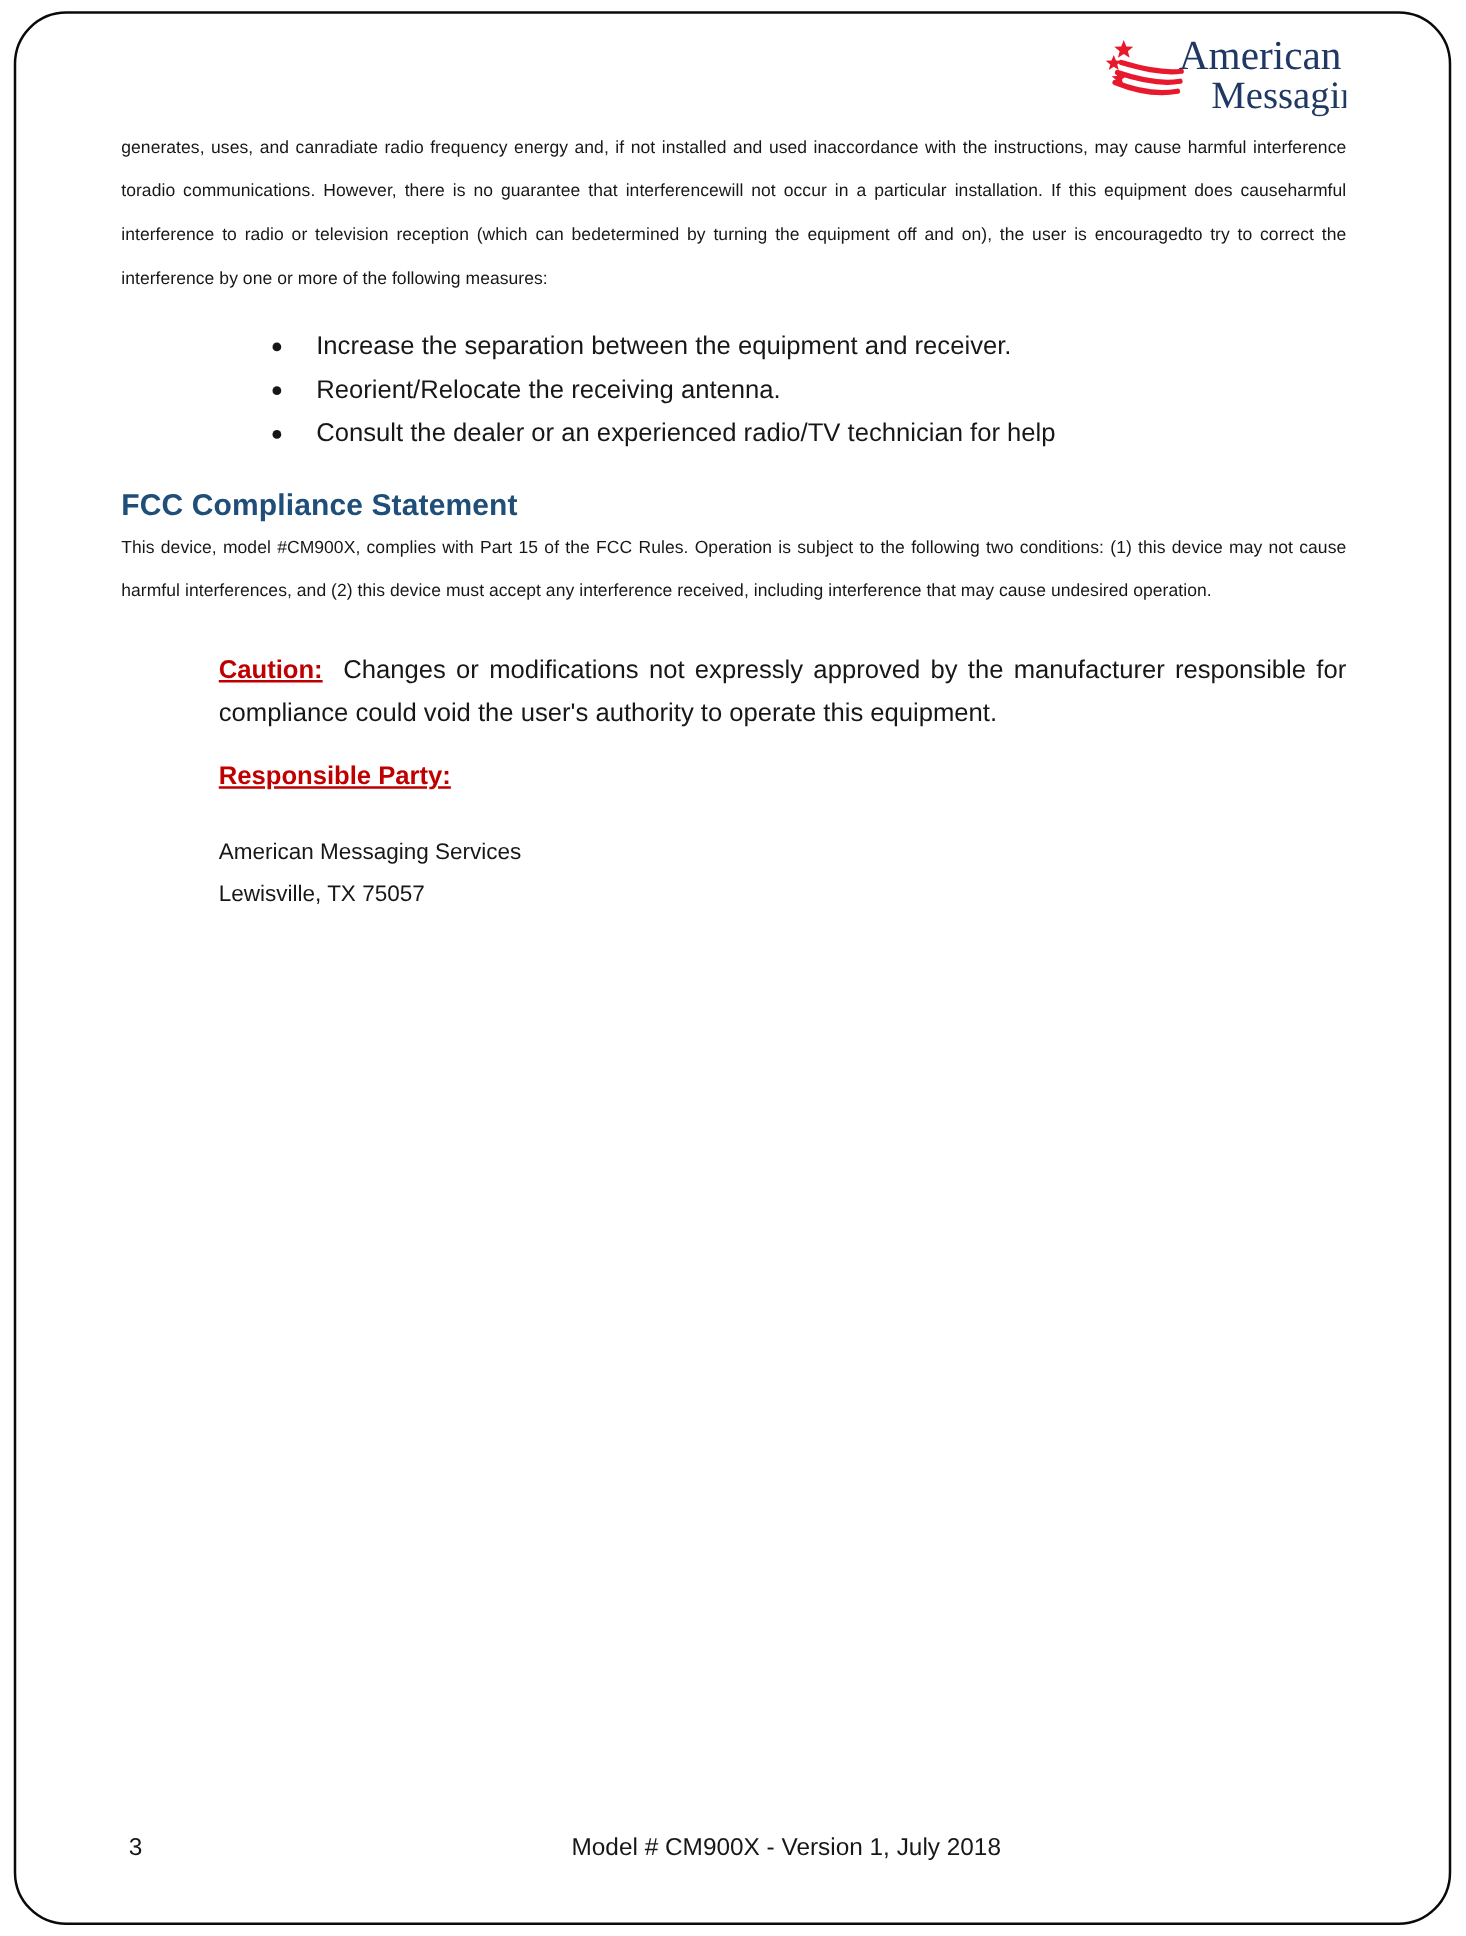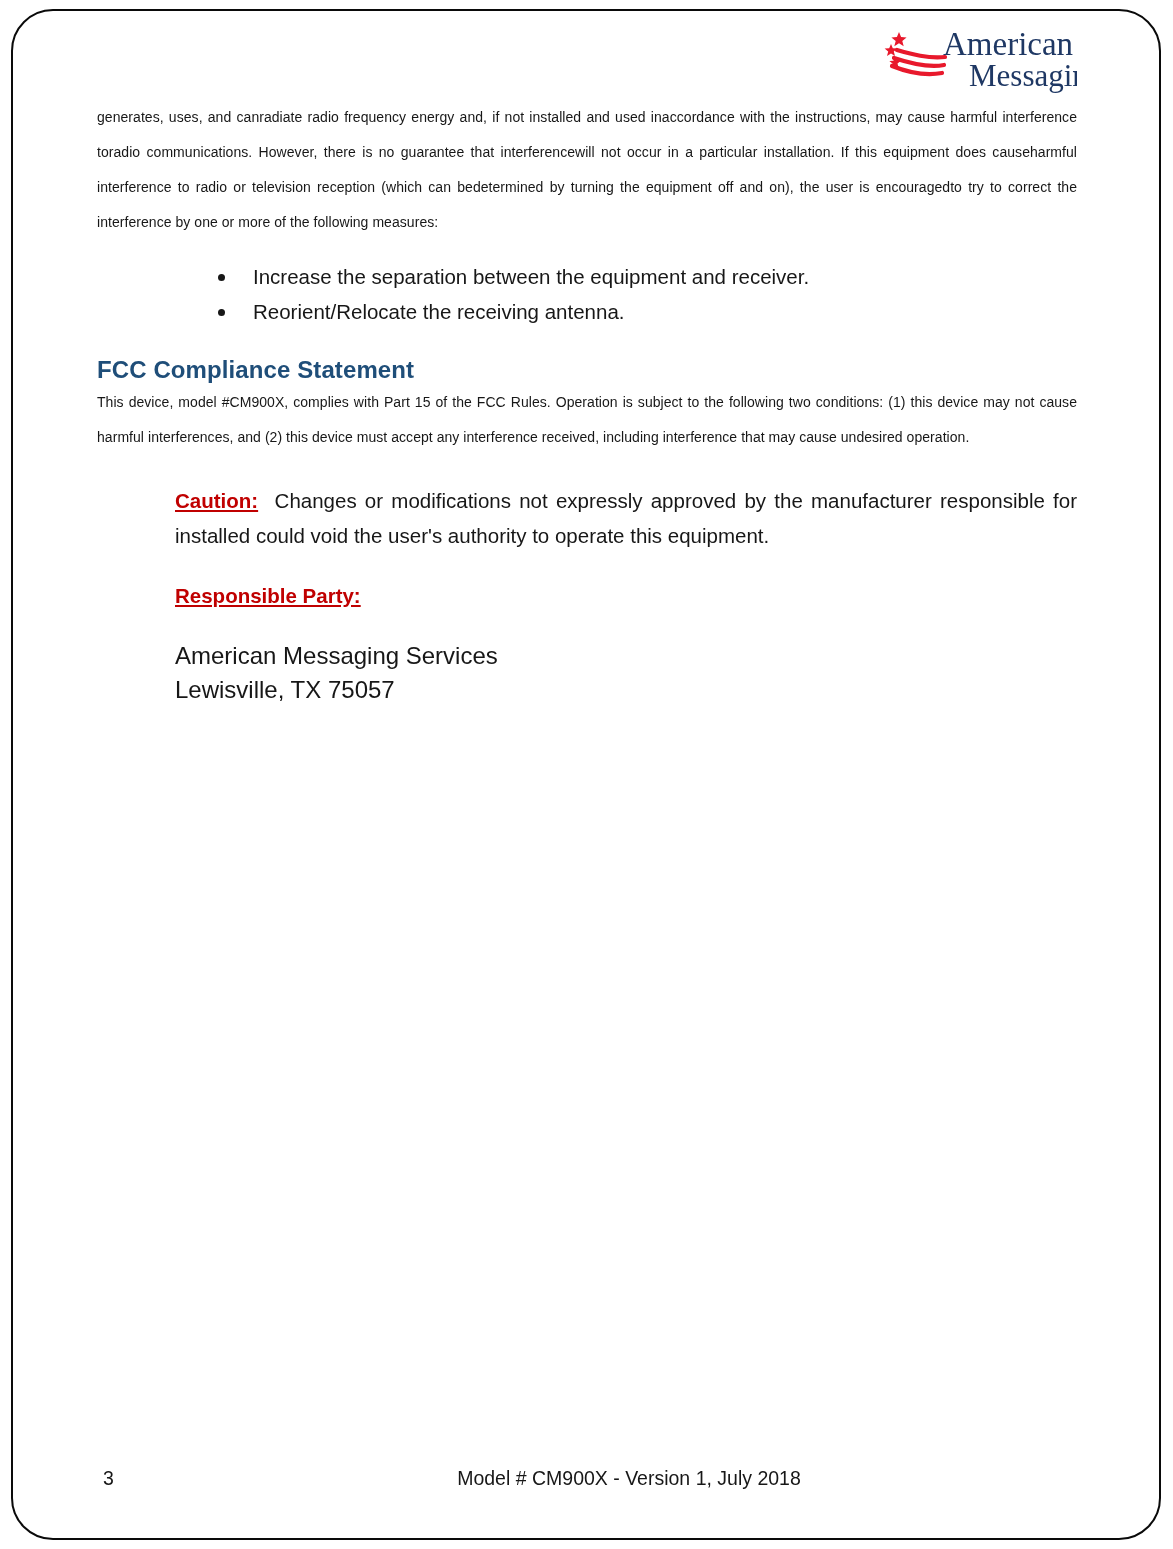--- a/index.html
+++ b/index.html
@@ -110,24 +110,24 @@
   }
   .red-label {
     color: #c00000;
     font-weight: bold;
     text-decoration: underline;
     text-underline-offset: 2px;
   }
   .resp-party {
     font-size: 20.5px;
     line-height: 34px;
-    margin: 26px 0 0 0;
+    margin: 16px 0 0 0;
   }
   .address {
-    font-size: 24px;
+    font-size: 18px;
     line-height: 34px;
     color: #171717;
     margin: 26px 0 0 0;
   }
   .address-line { display: block; }
 
   
   .footer {
     position: absolute;
     left: 97px;
@@ -184,29 +184,32 @@
 
     <p class="para para-1">generates, uses, and canradiate radio frequency energy and, if not installed and used inaccordance with the instructions, may cause harmful interference toradio communications. However, there is no guarantee that interferencewill not occur in a particular installation. If this equipment does causeharmful interference to radio or television reception (which can bedetermined by turning the equipment off and on), the user is encouragedto try to correct the interference by one or more of the following measures:</p>
 
     <ul class="bullets">
       <li class="bullet-item">
         <span class="bullet-text">Increase the separation between the equipment and receiver.</span>
       </li>
       <li class="bullet-item">
         <span class="bullet-text">Reorient/Relocate the receiving antenna.</span>
       </li>
+      <li class="bullet-item">
+        <span class="bullet-text">Consult the dealer or an experienced radio/TV technician for help</span>
+      </li>
     </ul>
 
     <h2 class="h2">FCC Compliance Statement</h2>
 
     <p class="para para-fcc">This device, model #CM900X, complies with Part 15 of the FCC Rules. Operation is subject to the following two conditions: (1) this device may not cause harmful interferences, and (2) this device must accept any interference received, including interference that may cause undesired operation.</p>
 
     <div class="indent-block">
 
-      <p class="caution-para"><span class="red-label">Caution:</span><span>&nbsp; </span><span>Changes or modifications not expressly approved by the manufacturer responsible for installed could void the user's authority to operate this equipment.</span></p>
+      <p class="caution-para"><span class="red-label">Caution:</span><span>&nbsp; </span><span>Changes or modifications not expressly approved by the manufacturer responsible for compliance could void the user's authority to operate this equipment.</span></p>
 
       <p class="resp-party"><span class="red-label">Responsible Party:</span></p>
 
       <div class="address">
         <span class="address-line">American Messaging Services</span>
         <span class="address-line">Lewisville, TX 75057</span>
       </div>
 
     </div>
 

